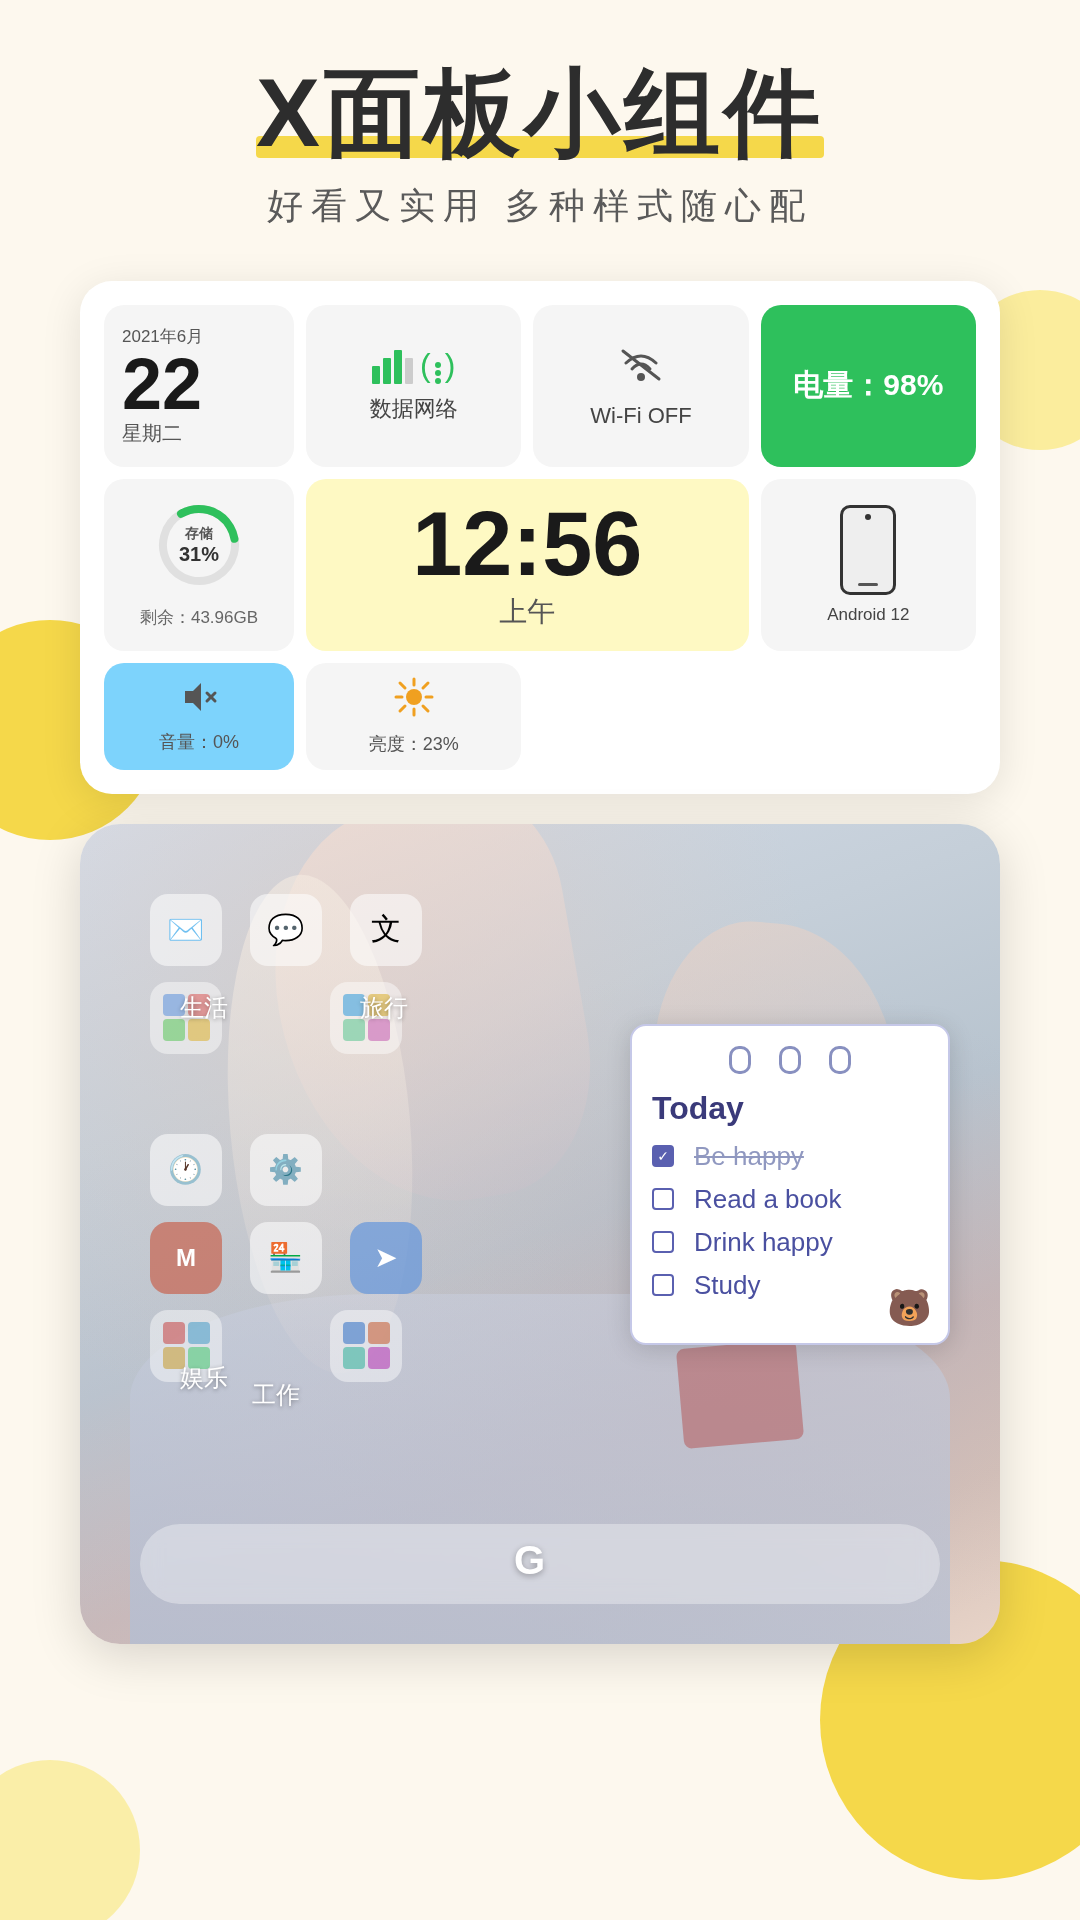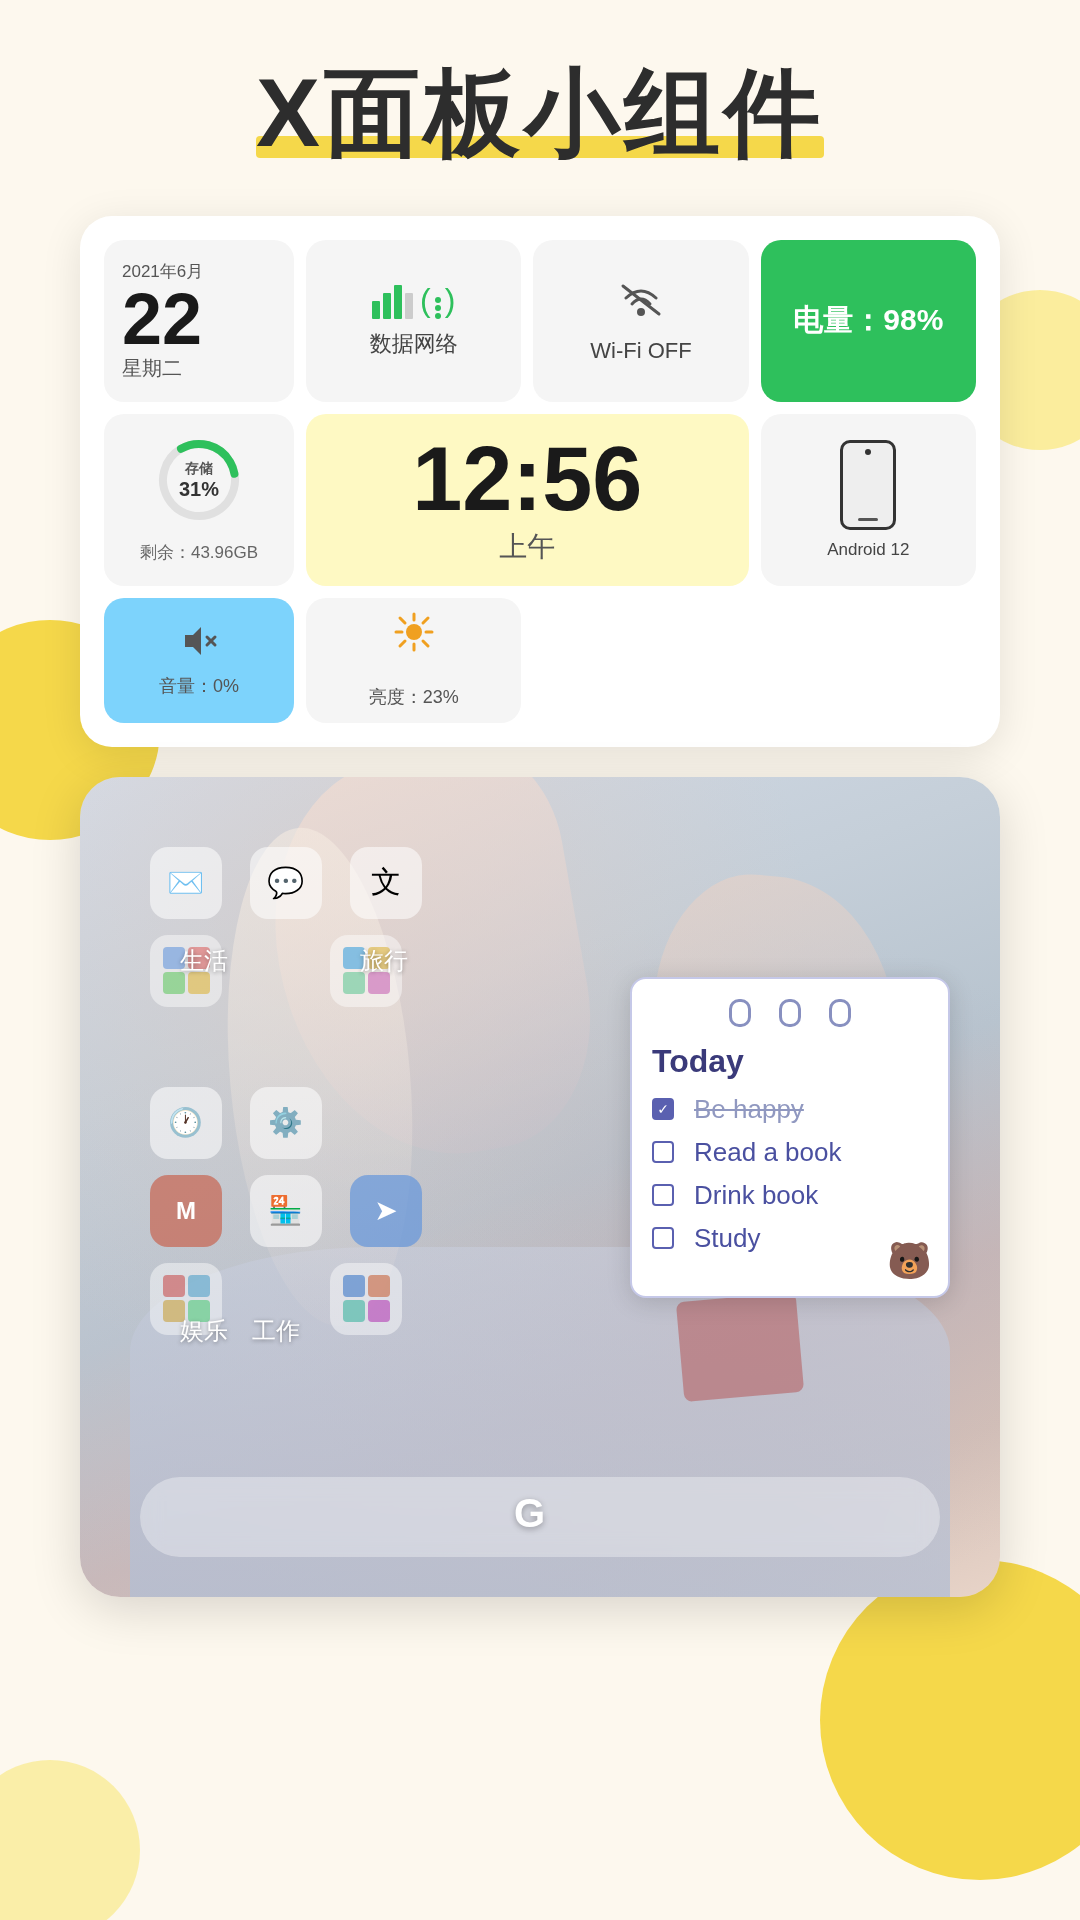--- a/index.html
+++ b/index.html
@@ -260,21 +260,21 @@
       gap: 6px;
     }
     .cell-brightness {
       background: #f5f5f5;
       border-radius: 20px;
       padding: 14px;
       display: flex;
       flex-direction: column;
       align-items: center;
       justify-content: center;
-      gap: 24px;
+      gap: 6px;
     }
     .control-label {
       font-size: 18px;
       color: #555;
     }
 
     
     .cell-android {
       background: #f5f5f5;
       border-radius: 20px;
@@ -464,20 +464,21 @@
 <div class="bg-circle-yellow-bottom"></div>
 <div class="bg-circle-yellow-bottom-left"></div>
 
 <div class="page-content">
 
   <div class="title-section">
     <div class="main-title">
       <span>X面板小组件</span>
       <div class="title-highlight"></div>
     </div>
+    <div class="subtitle">好看又实用  多种样式随心配</div>
   </div>
 
   <div class="widget-card">
     <div class="widget-grid">
 
       <div class="cell-date">
         <div class="date-year-month">2021年6月</div>
         <div class="date-day">22</div>
         <div class="date-weekday">星期二</div>
       </div>
@@ -647,21 +648,21 @@
               <div style="width:22px;height:22px;background:rgba(200,100,60,0.6);border-radius:4px;"></div>
               <div style="width:22px;height:22px;background:rgba(60,180,160,0.6);border-radius:4px;"></div>
               <div style="width:22px;height:22px;background:rgba(180,60,180,0.6);border-radius:4px;"></div>
             </div>
           </div>
         </div>
       </div>
 
       <div style="position:absolute;top:538px;left:88px;display:flex;">
         <div style="font-size:24px;color:white;text-shadow:0 1px 4px rgba(0,0,0,0.4);width:72px;text-align:center;">娱乐</div>
-        <div style="font-size:24px;color:white;text-shadow:0 1px 4px rgba(0,0,0,0.4);width:72px;text-align:center;">工作</div>
+        <div style="font-size:24px;color:white;text-shadow:0 1px 4px rgba(0,0,0,0.4);width:72px;text-align:center;margin-top:17px;">工作</div>
       </div>
 
       <div class="notebook-widget">
         <div class="notebook-rings">
           <div class="ring"></div>
           <div class="ring"></div>
           <div class="ring"></div>
         </div>
         <div class="notebook-title">Today</div>
 
@@ -672,21 +673,21 @@
           <span class="item-text strikethrough">Be happy</span>
         </div>
 
         <div class="notebook-item">
           <div class="checkbox"></div>
           <span class="item-text">Read a book</span>
         </div>
 
         <div class="notebook-item">
           <div class="checkbox"></div>
-          <span class="item-text">Drink book</span>
+          <span class="item-text">Drink happy</span>
         </div>
 
         <div class="notebook-item">
           <div class="checkbox"></div>
           <span class="item-text">Study</span>
         </div>
 
         <div class="bear-emoji">🐻</div>
       </div>
 

